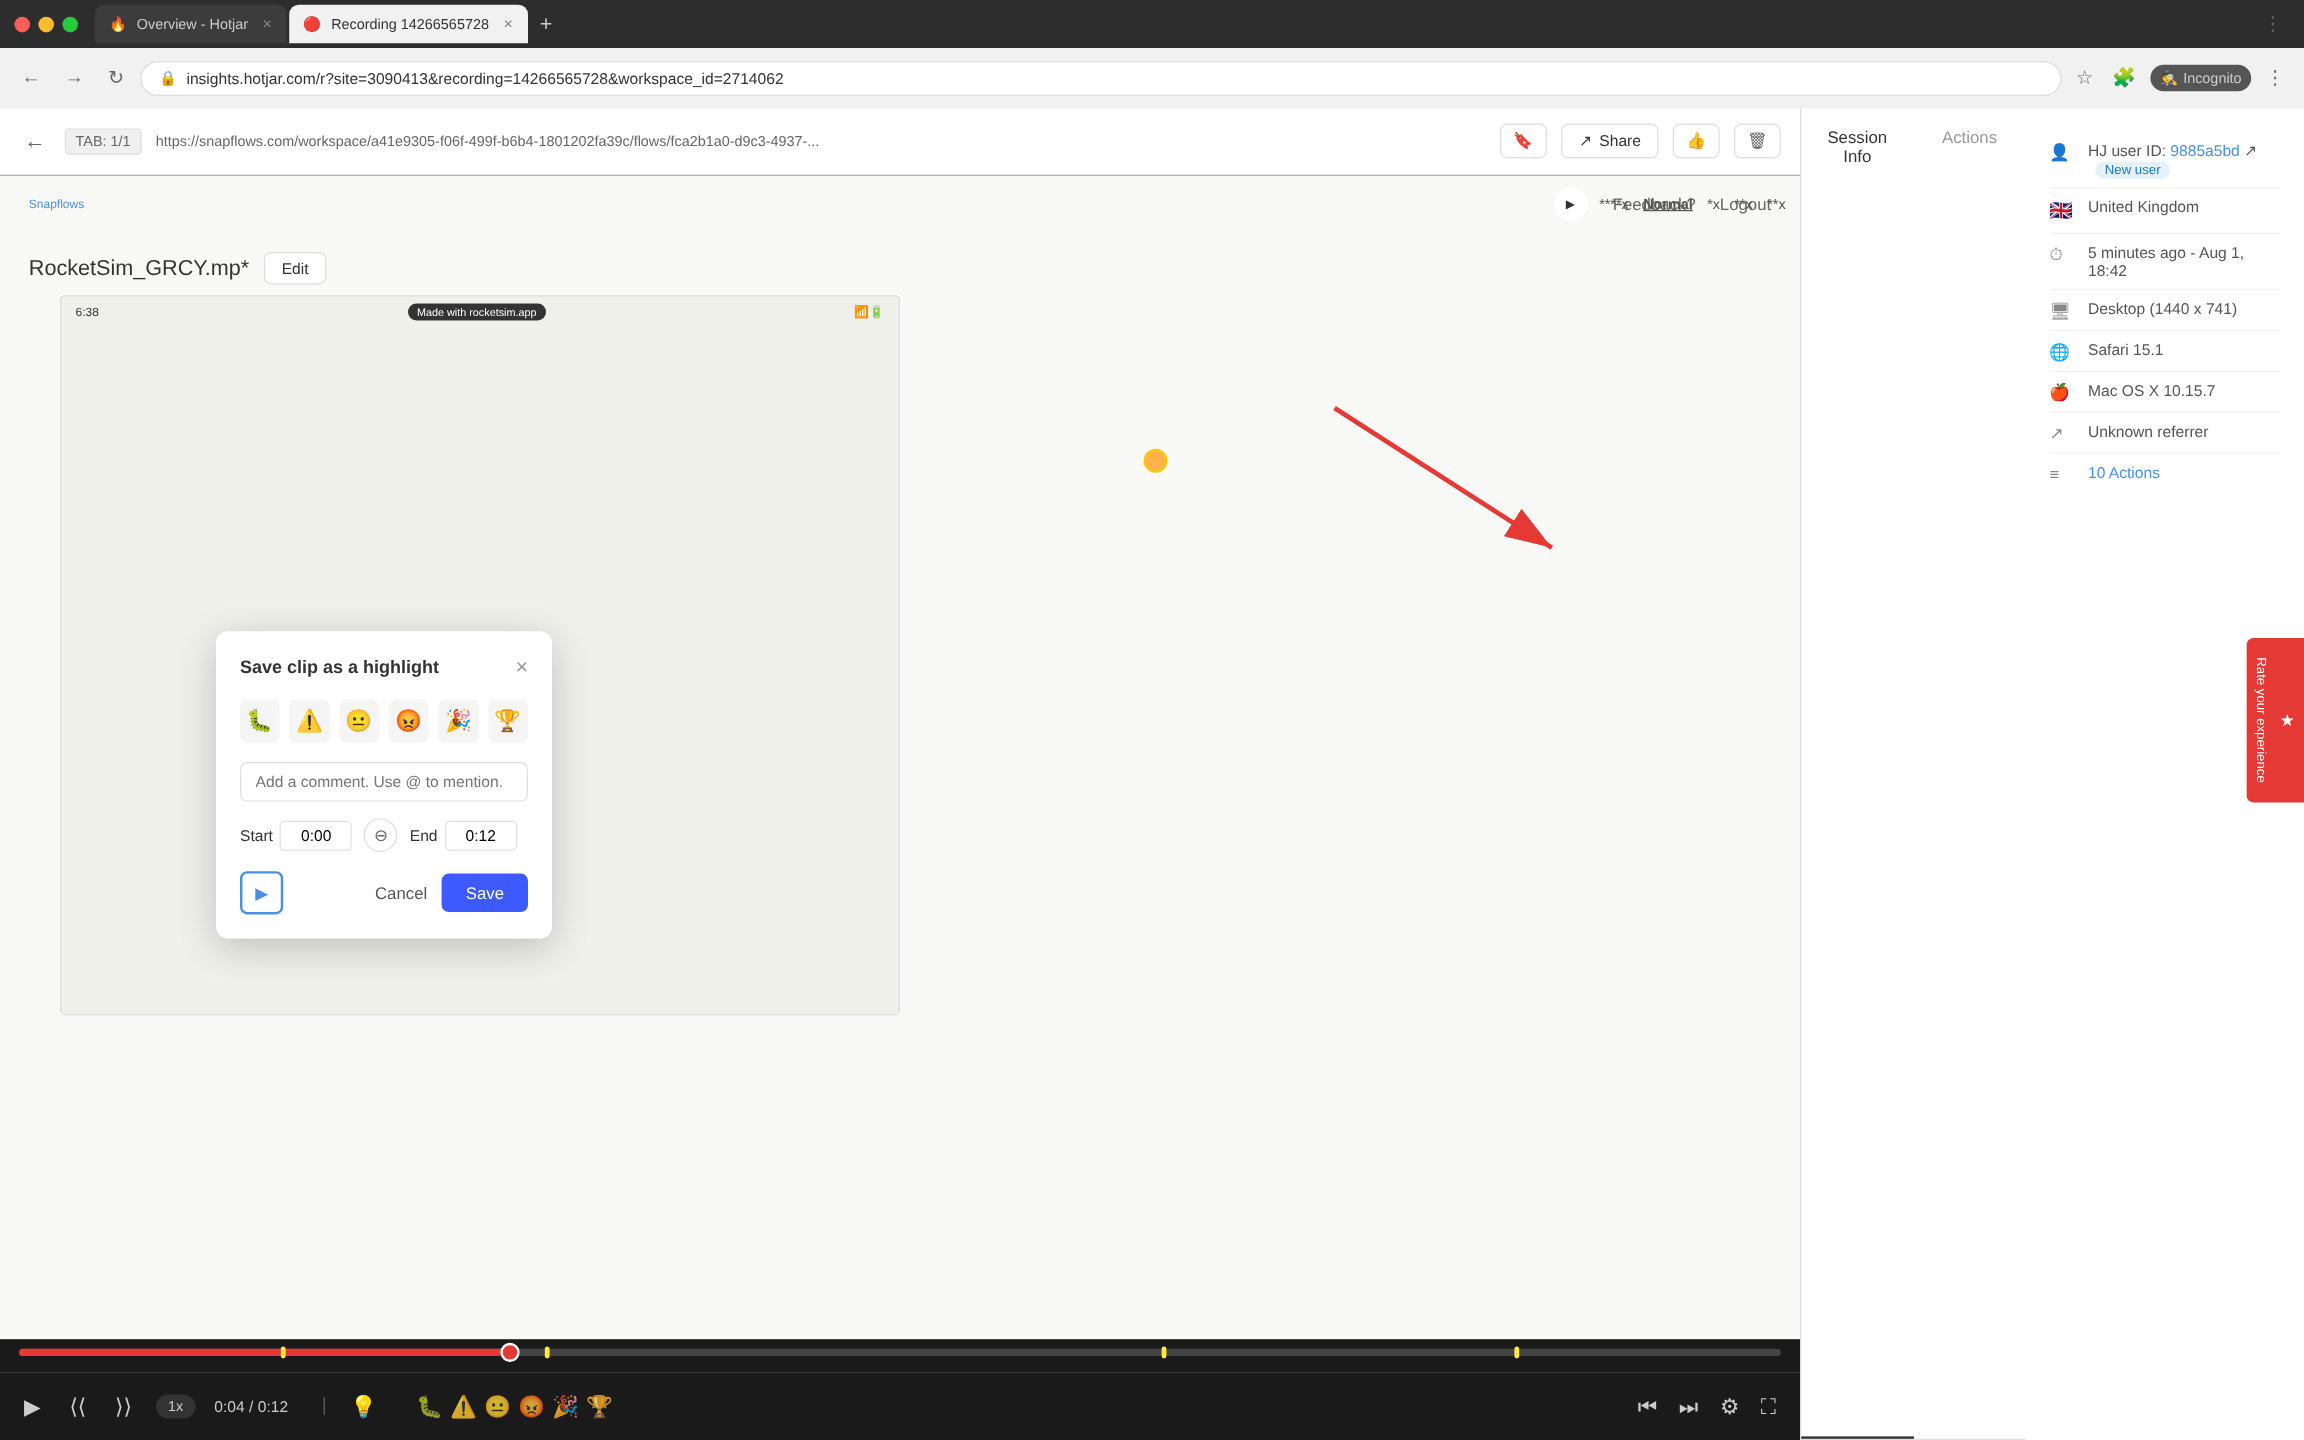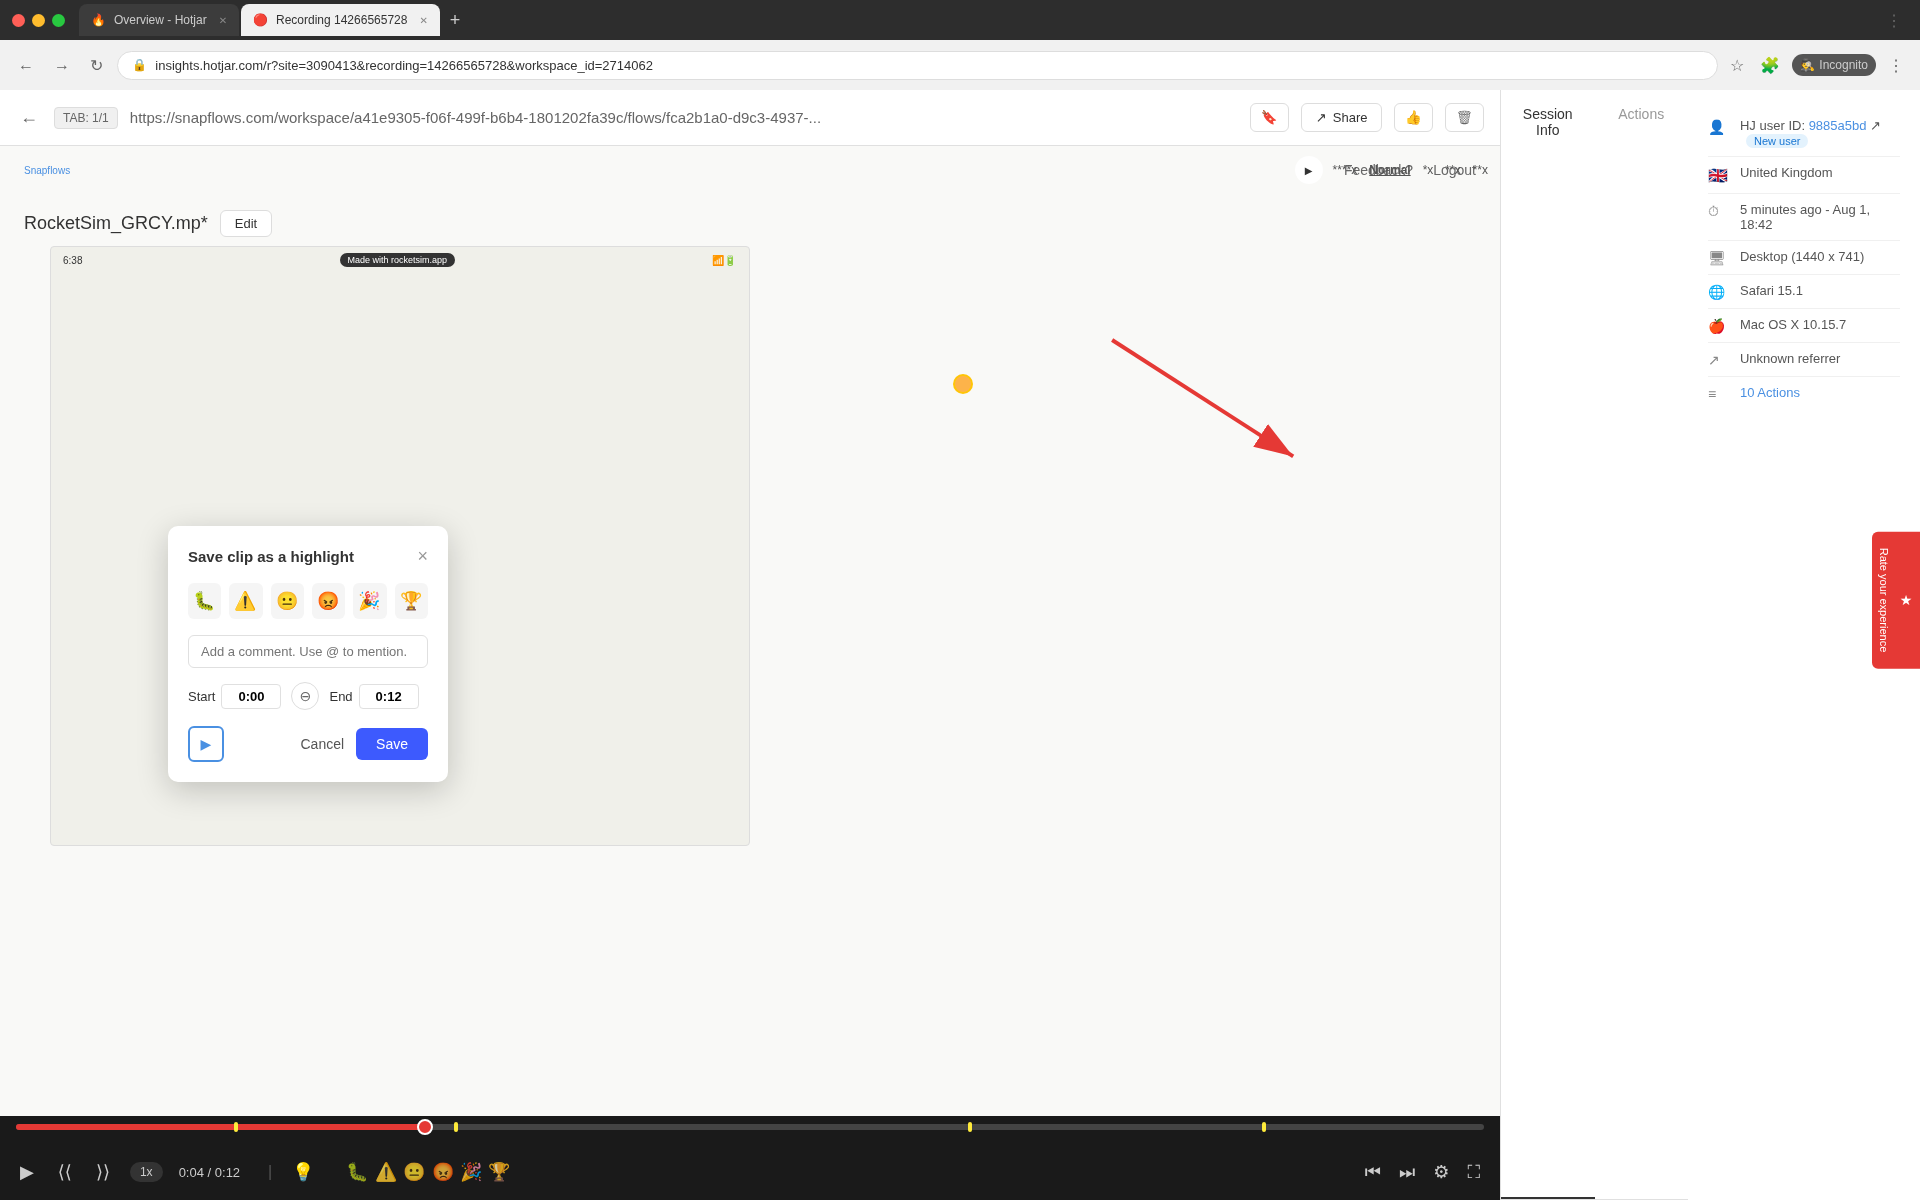--- a/index.html
+++ b/index.html
@@ -28,21 +28,21 @@
 
     
     .main-layout { display: flex; height: calc(1200px - 90px); }
 
     
     .recording-panel { flex: 1; background: #f5f5f5; display: flex; flex-direction: column; overflow: hidden; }
 
     
     .recording-header { background: white; border-bottom: 1px solid #e0e0e0; padding: 8px 16px; display: flex; align-items: center; gap: 12px; height: 56px; }
     .tab-indicator { background: #f0f0f0; border: 1px solid #ddd; border-radius: 4px; padding: 3px 8px; font-size: 12px; color: #666; white-space: nowrap; }
-    .recording-url { color: #666; font-size: 15px; flex: 1; overflow: hidden; text-overflow: ellipsis; white-space: nowrap; }
+    .recording-url { color: #666; font-size: 12px; flex: 1; overflow: hidden; text-overflow: ellipsis; white-space: nowrap; }
     .share-btn { display: flex; align-items: center; gap: 6px; background: white; border: 1px solid #ddd; border-radius: 6px; padding: 6px 14px; font-size: 13px; color: #333; cursor: pointer; }
     .thumbs-btn { background: none; border: 1px solid #ddd; border-radius: 6px; padding: 6px 10px; color: #666; cursor: pointer; }
     .delete-btn { background: none; border: 1px solid #ddd; border-radius: 6px; padding: 6px 10px; color: #666; cursor: pointer; }
     .back-btn { background: none; border: none; color: #666; cursor: pointer; font-size: 18px; padding: 4px; }
 
     
     .video-container { flex: 1; background: #2a2a2a; position: relative; display: flex; align-items: center; justify-content: center; overflow: hidden; }
 
     
     .snapflows-page { width: 100%; height: 100%; background: #f9f9f7; position: relative; overflow: hidden; }
@@ -57,30 +57,30 @@
     
     .mobile-frame-area { position: absolute; left: 50px; top: 100px; width: 700px; height: 600px; background: #f0f0ea; border: 1px solid #ddd; border-radius: 4px; }
     .mobile-status-bar { display: flex; align-items: center; justify-content: space-between; padding: 6px 12px; font-size: 10px; color: #333; gap: 24px; }
     .mobile-topbar { display: flex; align-items: center; justify-content: center; }
     .made-with-badge { background: #333; color: white; font-size: 9px; padding: 2px 8px; border-radius: 10px; }
 
     
     .annotation-arrow { position: absolute; top: 0; left: 0; width: 100%; height: 100%; pointer-events: none; }
 
     
-    .save-clip-dialog { position: absolute; left: 168px; top: 380px; background: white; border-radius: 10px; box-shadow: 0 8px 32px rgba(0,0,0,0.2); padding: 20px; width: 280px; z-index: 50; }
+    .save-clip-dialog { position: absolute; left: 180px; top: 380px; background: white; border-radius: 10px; box-shadow: 0 8px 32px rgba(0,0,0,0.2); padding: 20px; width: 280px; z-index: 50; }
     .dialog-header { display: flex; justify-content: space-between; align-items: center; margin-bottom: 16px; }
     .dialog-title { font-size: 15px; font-weight: 600; color: #333; }
     .dialog-close { background: none; border: none; color: #999; font-size: 18px; cursor: pointer; }
     .emoji-row { display: flex; gap: 8px; margin-bottom: 16px; }
     .emoji-btn { width: 36px; height: 36px; background: #f5f5f5; border: none; border-radius: 6px; font-size: 18px; cursor: pointer; display: flex; align-items: center; justify-content: center; }
     .comment-input { width: 100%; border: 1px solid #e0e0e0; border-radius: 6px; padding: 8px 12px; font-size: 13px; color: #999; outline: none; margin-bottom: 14px; }
     .time-range { display: flex; align-items: center; gap: 10px; margin-bottom: 16px; }
     .time-field { display: flex; align-items: center; gap: 6px; font-size: 13px; color: #333; }
-    .time-input { border: 1px solid #e0e0e0; border-radius: 4px; padding: 4px 8px; font-size: 13px; width: 60px; text-align: center; font-weight: bold; }
+    .time-input { border: 1px solid #e0e0e0; border-radius: 4px; padding: 4px 8px; font-size: 13px; width: 60px; text-align: center; }
     .time-separator-btn { background: none; border: 1px solid #ddd; border-radius: 50%; width: 28px; height: 28px; color: #666; cursor: pointer; display: flex; align-items: center; justify-content: center; font-size: 14px; }
     .dialog-actions { display: flex; align-items: center; gap: 12px; }
     .play-preview-btn { background: white; border: 2px solid #4a90e2; border-radius: 6px; width: 36px; height: 36px; color: #4a90e2; cursor: pointer; display: flex; align-items: center; justify-content: center; font-size: 14px; }
     .cancel-btn { background: none; border: none; color: #555; font-size: 14px; cursor: pointer; margin-left: auto; }
     .save-highlight-btn { background: #3d5afe; color: white; border: none; border-radius: 6px; padding: 8px 20px; font-size: 14px; cursor: pointer; font-weight: 500; }
 
     
     .video-progress-area { background: #1a1a1a; padding: 8px 16px; }
     .progress-bar-container { position: relative; height: 6px; background: #444; border-radius: 3px; cursor: pointer; margin-bottom: 6px; }
     .progress-bar-fill { height: 100%; background: #e53935; border-radius: 3px; position: relative; }

